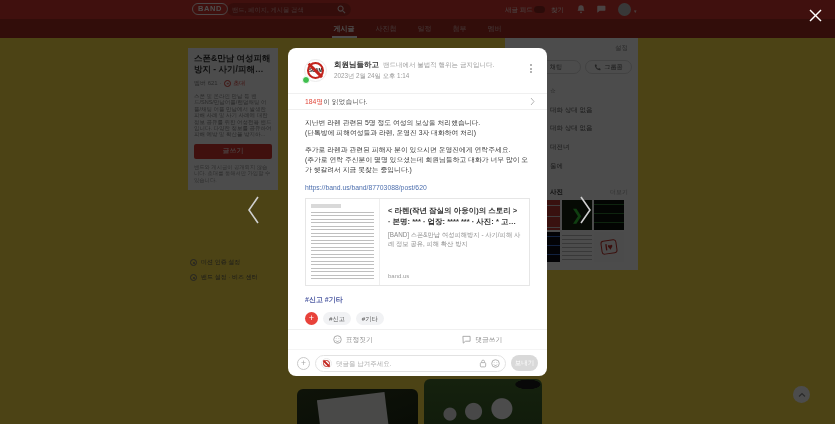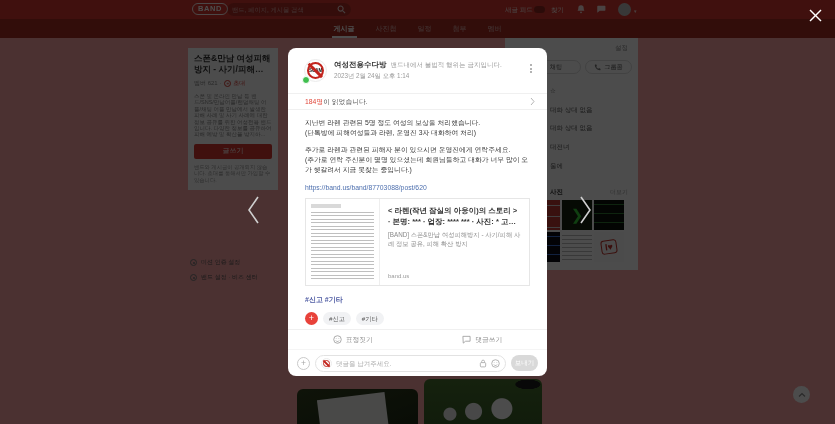--- a/index.html
+++ b/index.html
@@ -1,17 +1,17 @@
 <!DOCTYPE html>
 <html><head>
 <meta charset="utf-8">
 <style>
   *{box-sizing:border-box;margin:0;padding:0}
   html,body{background:#222}
-  .stage{position:relative;width:835px;height:424px;overflow:hidden;background:#fca5a5;
+  .stage{position:relative;width:835px;height:424px;overflow:hidden;background:#fde047;
          font-family:"Liberation Sans","DejaVu Sans",sans-serif;-webkit-font-smoothing:antialiased}
   
   .hdr{position:absolute;top:0;left:0;width:835px;height:19px;background:#d6382f;z-index:1}
   .logo{position:absolute;left:192px;top:3px;height:12px;padding:0 5px;border:1.2px solid rgba(255,255,255,.92);
         border-radius:7px;color:#fff;font-size:7.5px;font-weight:bold;line-height:10px;letter-spacing:.6px}
   .hsearch{position:absolute;left:227px;top:3px;width:124px;height:13px;background:rgba(0,0,0,.18);
            border-radius:7px;display:flex;align-items:center;padding:0 5px;gap:3px}
   .hsearch input{flex:1;min-width:0;background:none;border:none;outline:none;font-size:6.3px;color:rgba(255,255,255,.85);font-family:inherit}
   .hsearch input::placeholder{color:rgba(255,255,255,.55)}
   .htxt{position:absolute;top:6px;font-size:6.5px;color:rgba(255,255,255,.9)}
@@ -289,21 +289,21 @@
   <div class="modal">
     <div class="m-avatar">
       <span class="scam">
         <span class="scam-txt">SCAM</span>
         <span class="scam-ring"></span>
           <span class="scam-bar"></span>
       </span>
       <span class="gbadge"></span>
     </div>
     <div class="m-name">
-      <span>여성전용수다방</span><span class="m-notice">밴드내에서 불법적 행위는 금지입니다.</span>
+      <span>회원님들하고</span><span class="m-notice">밴드내에서 불법적 행위는 금지입니다.</span>
     </div>
     <div class="m-date">2023년 2월 24일 오후 1:14</div>
     <div class="vdots">
         <i></i>
         <i></i>
         <i></i>
       </div>
 
     <div class="m-read">
       <span><em>184명</em><span>이 읽었습니다.</span></span>

